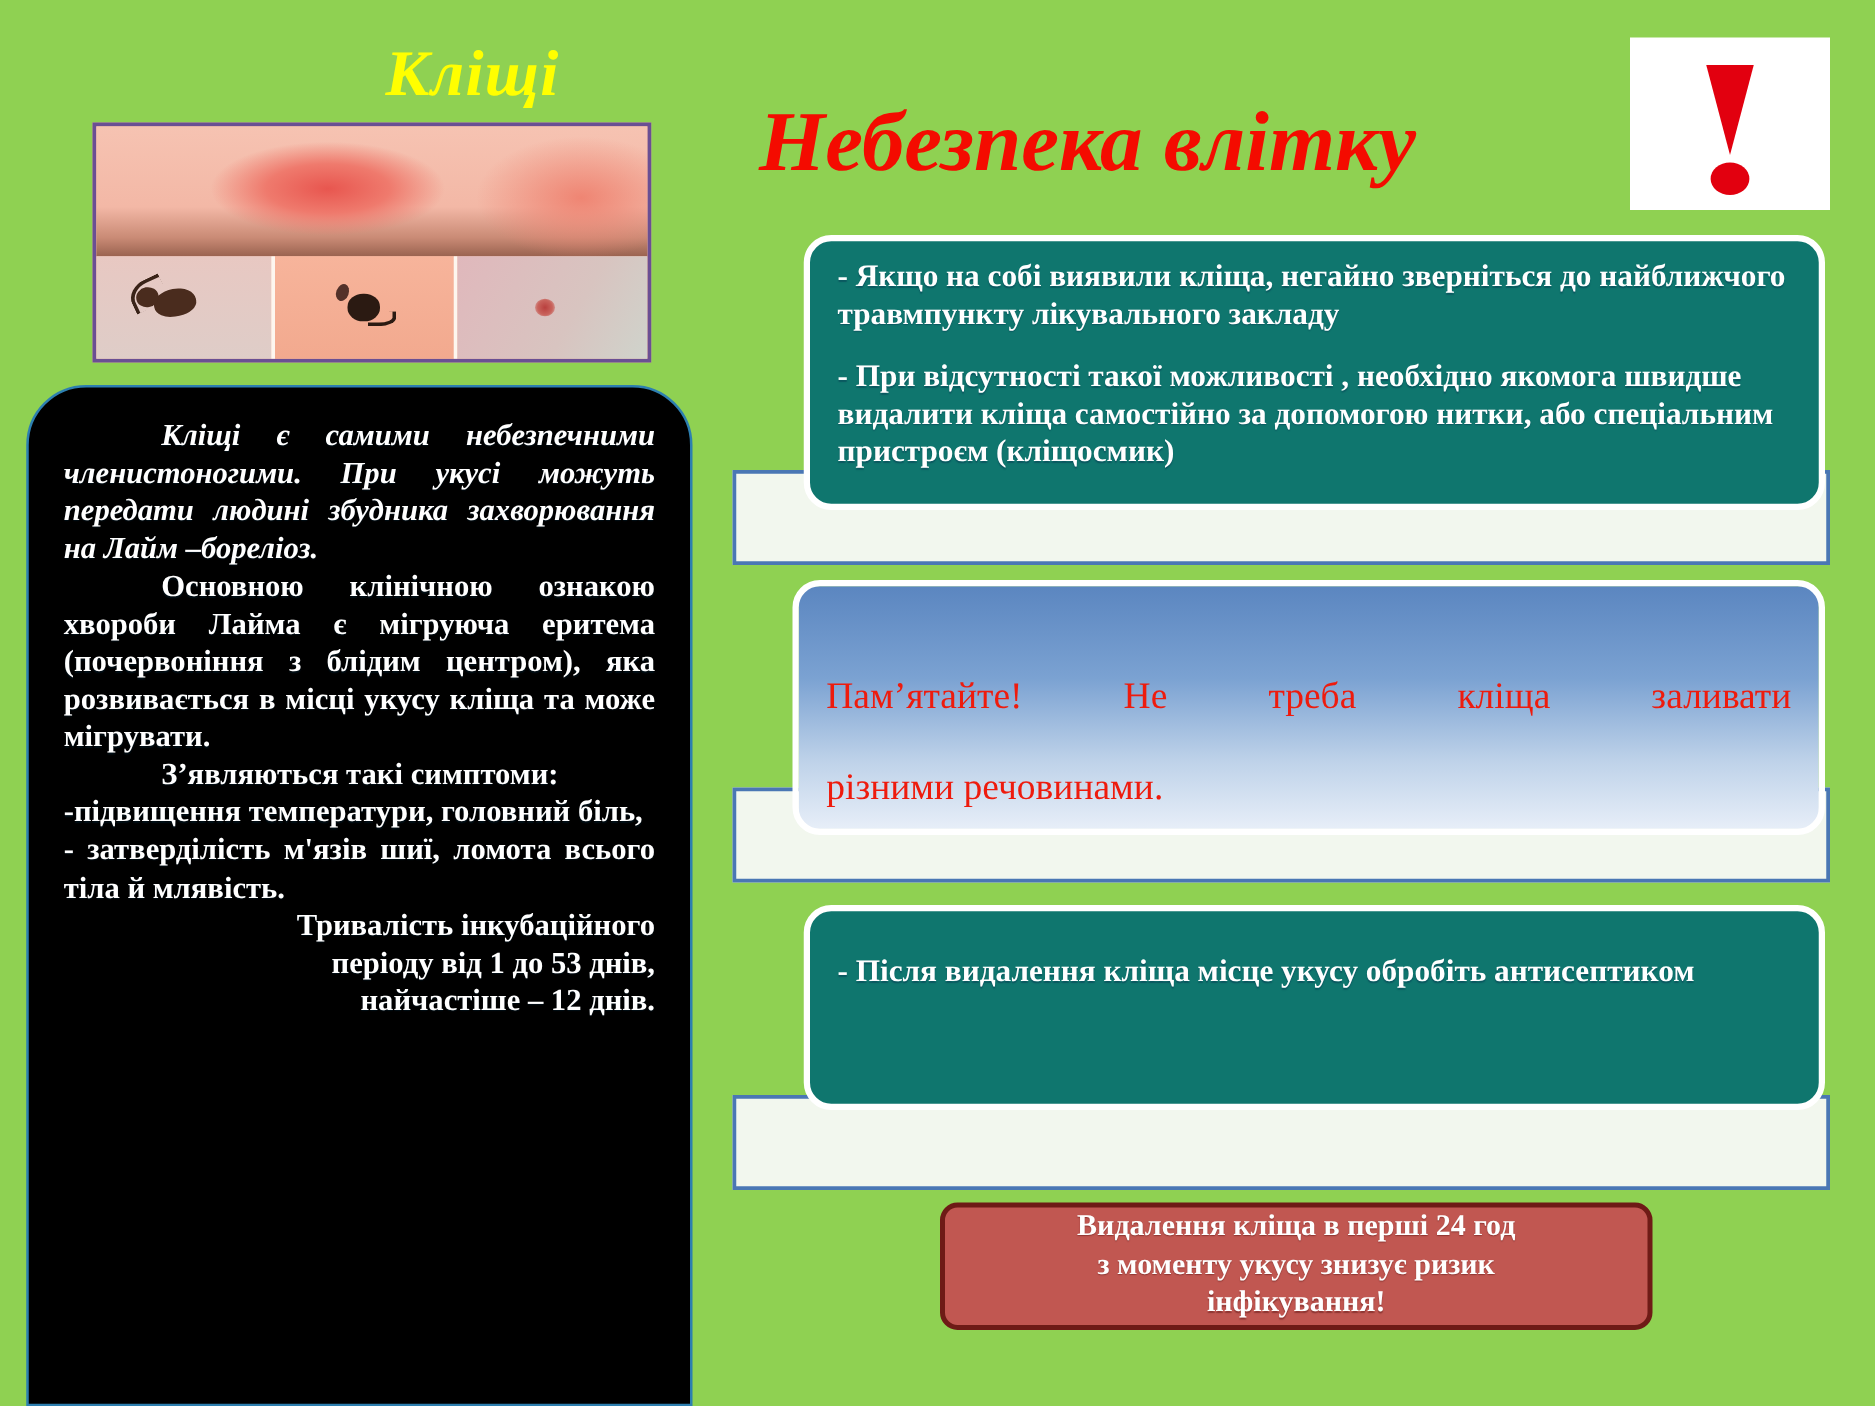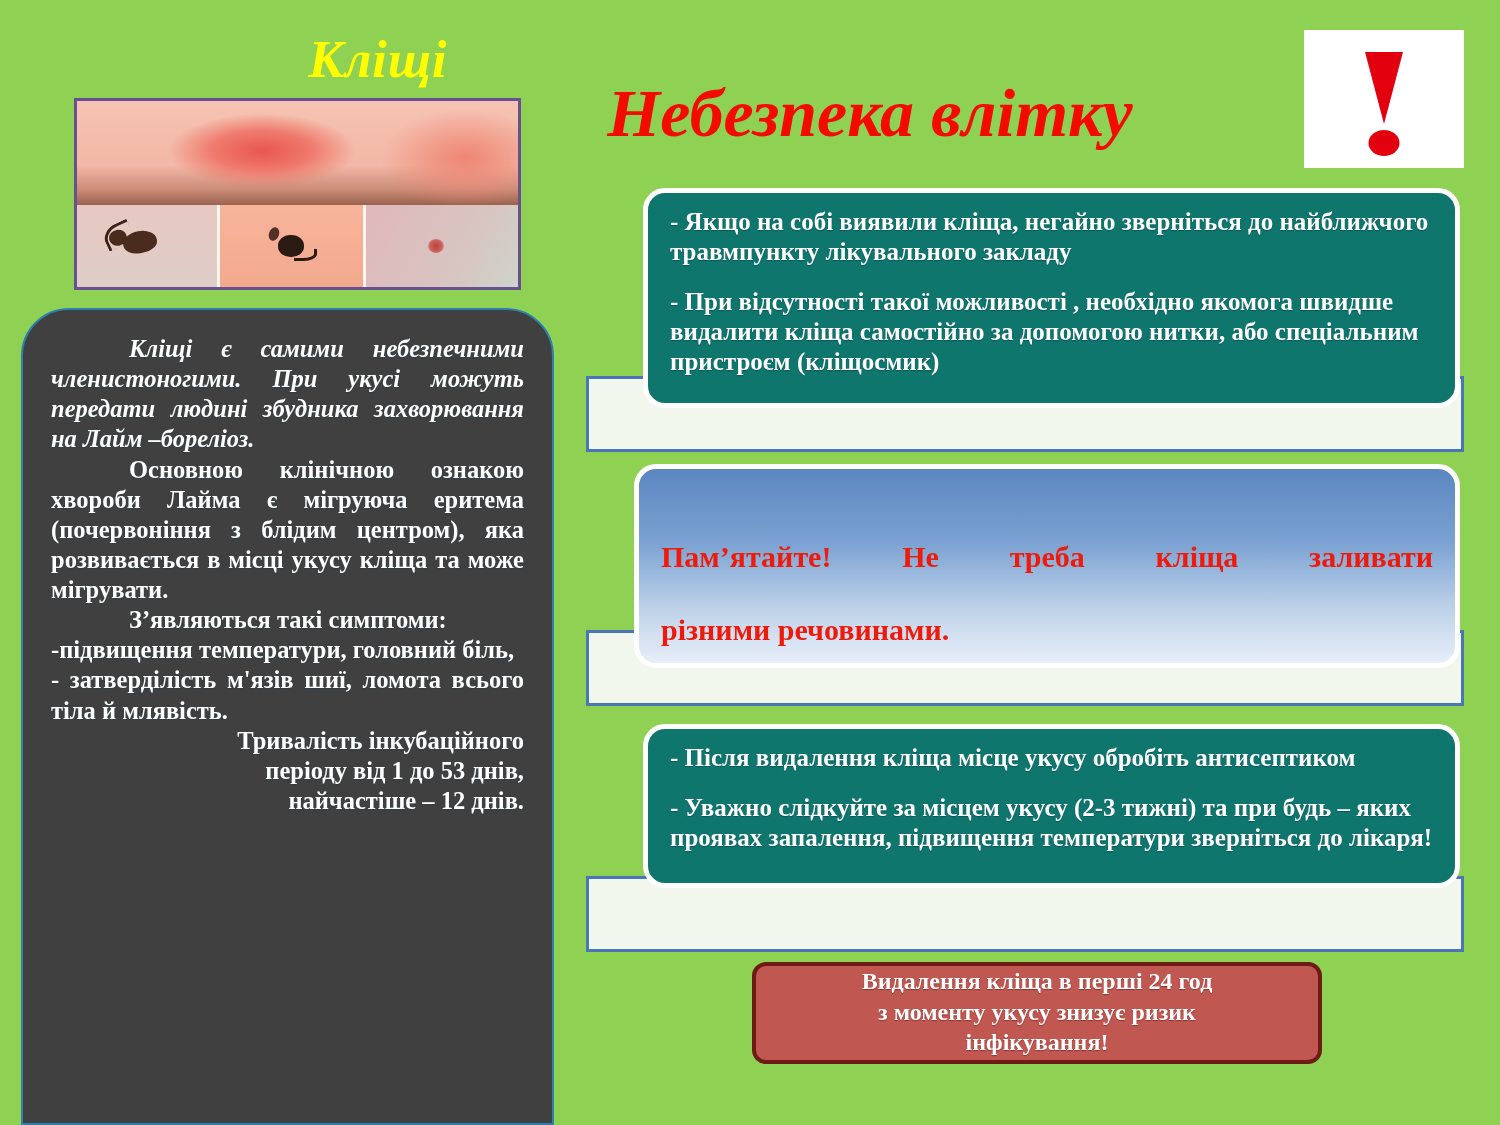--- a/index.html
+++ b/index.html
@@ -78,21 +78,21 @@
   .tick2:after{content:"";position:absolute;left:16px;top:14px;width:20px;height:9px;
     border-bottom:3px solid #2b1a12;border-right:3px solid #2b1a12;border-radius:0 0 60% 0;}
   .bite{
     position:absolute;left:62px;top:34px;width:16px;height:14px;border-radius:50%;
     background:radial-gradient(circle,#b9403e 0%,#c9635c 55%,rgba(200,110,100,0) 100%);
   }
 
   
   .left-panel{
     position:absolute;left:21px;top:308px;width:533px;height:817px;
-    background:#404040;
+    background:#000000;
     border:2px solid #2d7fb0;
     border-radius:48px 48px 0 0;
     box-sizing:border-box;
     padding:24px 28px 0 28px;
     color:#ffffff;
   }
   .lp-p{
     margin:0;
     font-size:24.5px;font-weight:bold;line-height:1.23;
     text-align:justify;text-indent:78px;
@@ -132,21 +132,21 @@
     margin:0 0 14px 0;
     font-size:25px;font-weight:bold;line-height:1.20;
     font-stretch:condensed;
     text-shadow:0 1px 1px rgba(0,30,70,.35);
   }
   .card-line:last-child{margin-bottom:0;margin-top:20px;}
 
   .remember{
     margin:0;
     position:relative;top:70px;
-    color:#ee1b0d;font-weight:bold;font-size:30px;line-height:1.22;
+    color:#ee1b0d;font-weight:normal;font-size:30px;line-height:1.22;
     text-align:justify;
   }
   .remember .j{display:block;text-align:justify;}
   .remember .j:after{content:"";display:inline-block;width:100%;}
 
   
   .red-box{
     position:absolute;left:752px;top:962px;width:570px;height:102px;
     background:#c15751;border:4px solid #6e1b16;border-radius:14px;
     box-sizing:border-box;
@@ -209,21 +209,20 @@
 
   <div class="card card2">
     <p class="remember">
       <span class="j">Пам’ятайте! Не треба кліща заливати</span>
       <span>різними речовинами.</span>
     </p>
   </div>
 
   <div class="card card-flat card3">
     <p class="card-line">- Після видалення кліща місце укусу обробіть антисептиком</p>
-    <p class="card-line">- Уважно слідкуйте за місцем укусу (2-3 тижні) та при будь – яких проявах запалення,  підвищення температури зверніться до лікаря!</p>
   </div>
 
   <div class="red-box">
     <p class="red-text">
       <span>Видалення кліща в перші 24 год</span><br>
       <span>з моменту  укусу  знизує ризик</span><br>
       <span>інфікування!</span>
     </p>
   </div>
 

